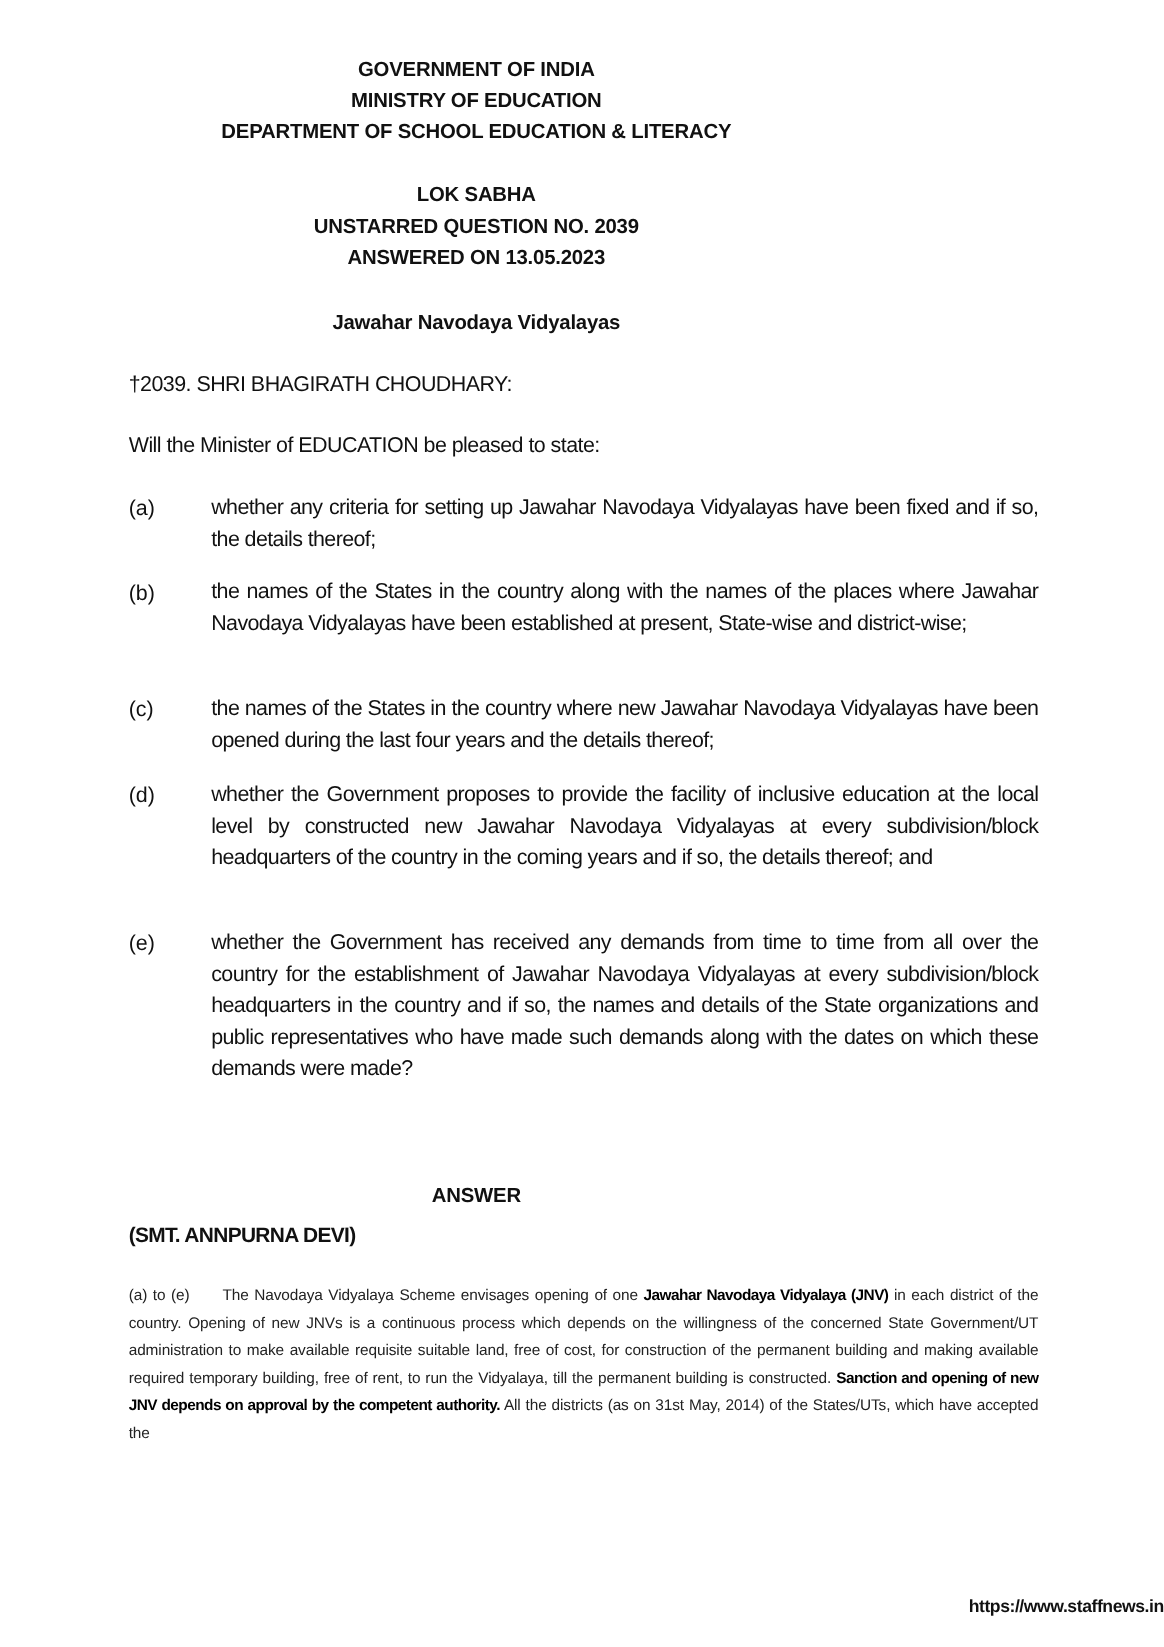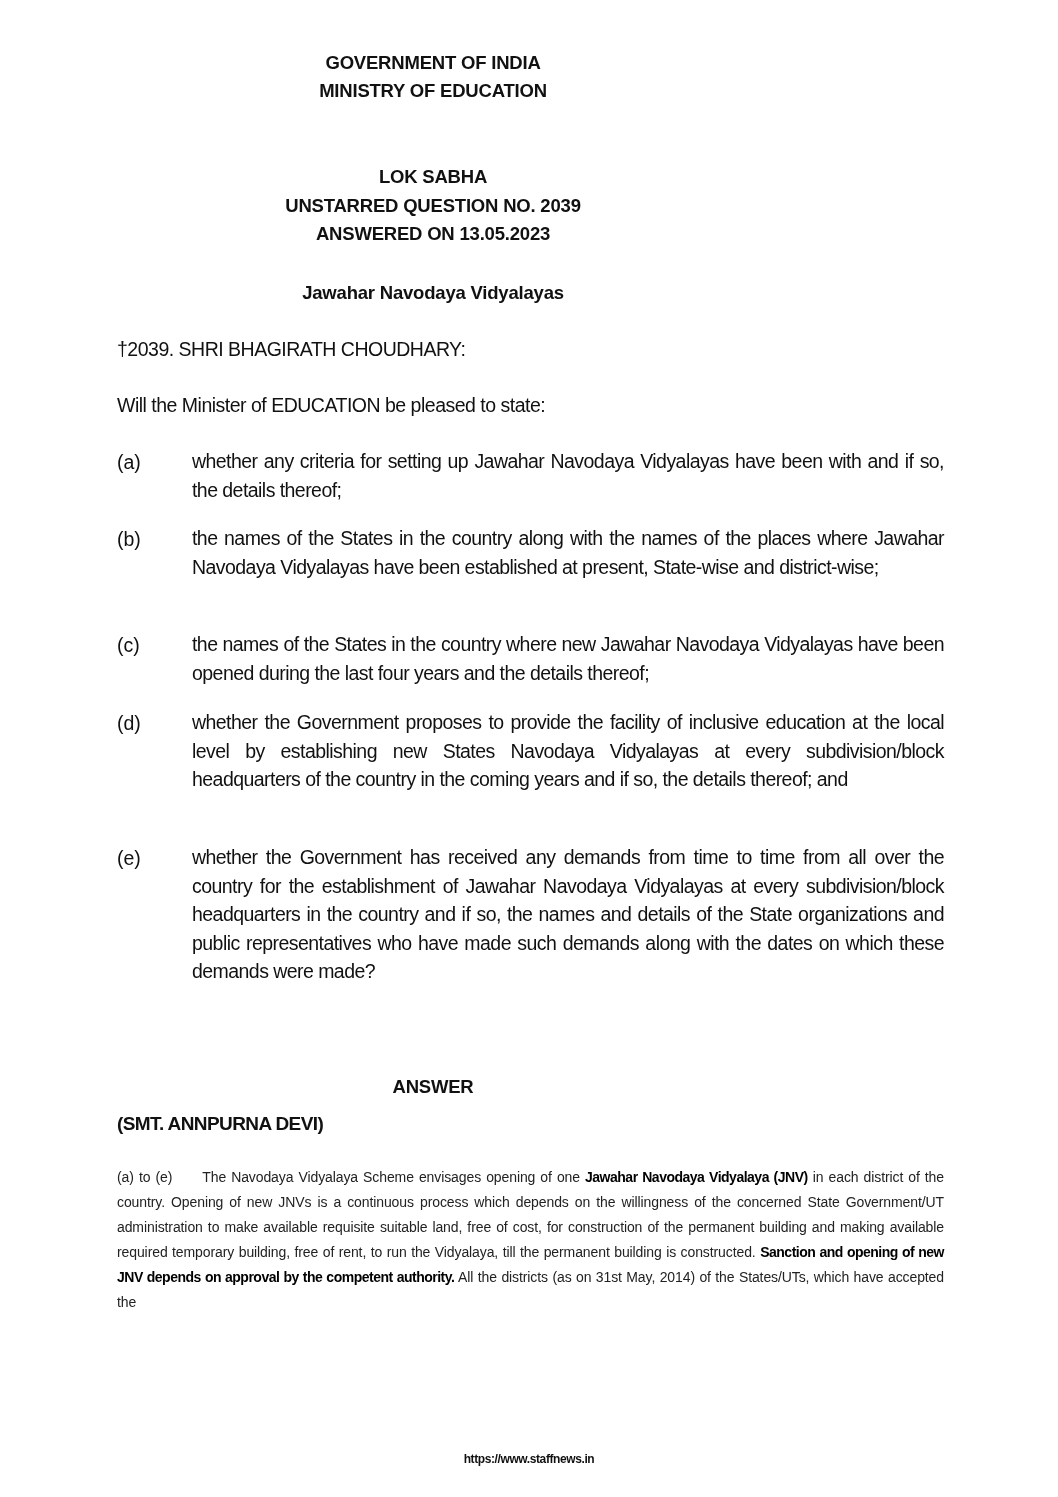--- a/index.html
+++ b/index.html
@@ -10,58 +10,59 @@
   .body-text { font-family: "Liberation Sans", sans-serif; font-size: 19.5px; letter-spacing: -0.5px; }
   .line { position: absolute; white-space: nowrap; }
   .q-label { position: absolute; left: 117px; font-family: "Liberation Sans", sans-serif; font-size: 19.5px; }
   .q-text { position: absolute; left: 192px; width: 752px; font-family: "Liberation Sans", sans-serif;
             font-size: 19.5px; line-height: 28.5px; text-align: justify; text-align-last: left; letter-spacing: -0.55px; }
   .bold-head { position: absolute; left: 117px; font-family: "Liberation Sans", sans-serif; font-weight: bold; font-size: 19px; letter-spacing: -0.6px; line-height: 28px; }
   .answer-para { position: absolute; left: 117px; width: 827px; font-family: Liberation Sans, sans-serif;
                  font-size: 14px; line-height: 25px; text-align: justify; color: #222; letter-spacing: -0.1px; }
   .answer-para .b { font-weight: bold; color: #000; letter-spacing: -0.5px; }
   .answer-para .tab { display: inline-block; width: 30px; }
-  .footer { position: absolute; left: 0; width: 1058px; top: 1452px; text-align: center;
-            font-family: "Liberation Sans", sans-serif; font-weight: bold; font-size: 12px; letter-spacing: -0.4px; }
+  .footer { position: absolute; left: 0; width: 1058px; top: 1452px; text-align: right;
+            font-family: "Liberation Sans", sans-serif; font-weight: bold; font-size: 16px; letter-spacing: -0.4px; }
 </style>
 </head>
 <body>
 
 <div class="page">
 
   <div class="hdr" style="top:52px;">GOVERNMENT OF INDIA</div>
   <div class="hdr" style="top:80px;">MINISTRY OF EDUCATION</div>
+  <div class="hdr" style="top:108px;">DEPARTMENT OF SCHOOL EDUCATION &amp; LITERACY</div>
 
   <div class="hdr" style="top:166px;">LOK SABHA</div>
   <div class="hdr" style="top:195px;">UNSTARRED QUESTION NO. 2039</div>
   <div class="hdr" style="top:223px;">ANSWERED ON 13.05.2023</div>
 
   <div class="hdr" style="top:282px;">Jawahar Navodaya Vidyalayas</div>
 
   <div class="line body-text" style="left:117px; top:338px;">†2039. SHRI BHAGIRATH CHOUDHARY:</div>
   <div class="line body-text" style="left:117px; top:394px;">Will the Minister of EDUCATION be pleased to state:</div>
 
   <div>
     <div class="q-label" style="top:451px;">(a)</div>
-    <div class="q-text" style="top:447px;">whether any criteria for setting up Jawahar Navodaya Vidyalayas have been with and if so, the details thereof;</div>
+    <div class="q-text" style="top:447px;">whether any criteria for setting up Jawahar Navodaya Vidyalayas have been fixed and if so, the details thereof;</div>
   </div>
 
   <div>
     <div class="q-label" style="top:528px;">(b)</div>
     <div class="q-text" style="top:524px;">the names of the States in the country along with the names of the places where Jawahar Navodaya Vidyalayas have been established at present, State-wise and district-wise;</div>
   </div>
 
   <div>
     <div class="q-label" style="top:634px;">(c)</div>
     <div class="q-text" style="top:630px;">the names of the States in the country where new Jawahar Navodaya Vidyalayas have been opened during the last four years and the details thereof;</div>
   </div>
 
   <div>
     <div class="q-label" style="top:712px;">(d)</div>
-    <div class="q-text" style="top:708px;">whether the Government proposes to provide the facility of inclusive education at the local level by establishing new States Navodaya Vidyalayas at every subdivision/block headquarters of the country in the coming years and if so, the details thereof; and</div>
+    <div class="q-text" style="top:708px;">whether the Government proposes to provide the facility of inclusive education at the local level by constructed new Jawahar Navodaya Vidyalayas at every subdivision/block headquarters of the country in the coming years and if so, the details thereof; and</div>
   </div>
 
   <div>
     <div class="q-label" style="top:847px;">(e)</div>
     <div class="q-text" style="top:843px;">whether the Government has received any demands from time to time from all over the country for the establishment of Jawahar Navodaya Vidyalayas at every subdivision/block headquarters in the country and if so, the names and details of the State organizations and public representatives who have made such demands along with the dates on which these demands were made?</div>
   </div>
 
   <div class="hdr" style="top:1076px;">ANSWER</div>
 
   <div class="bold-head" style="top:1110px;">(SMT. ANNPURNA DEVI)</div>

